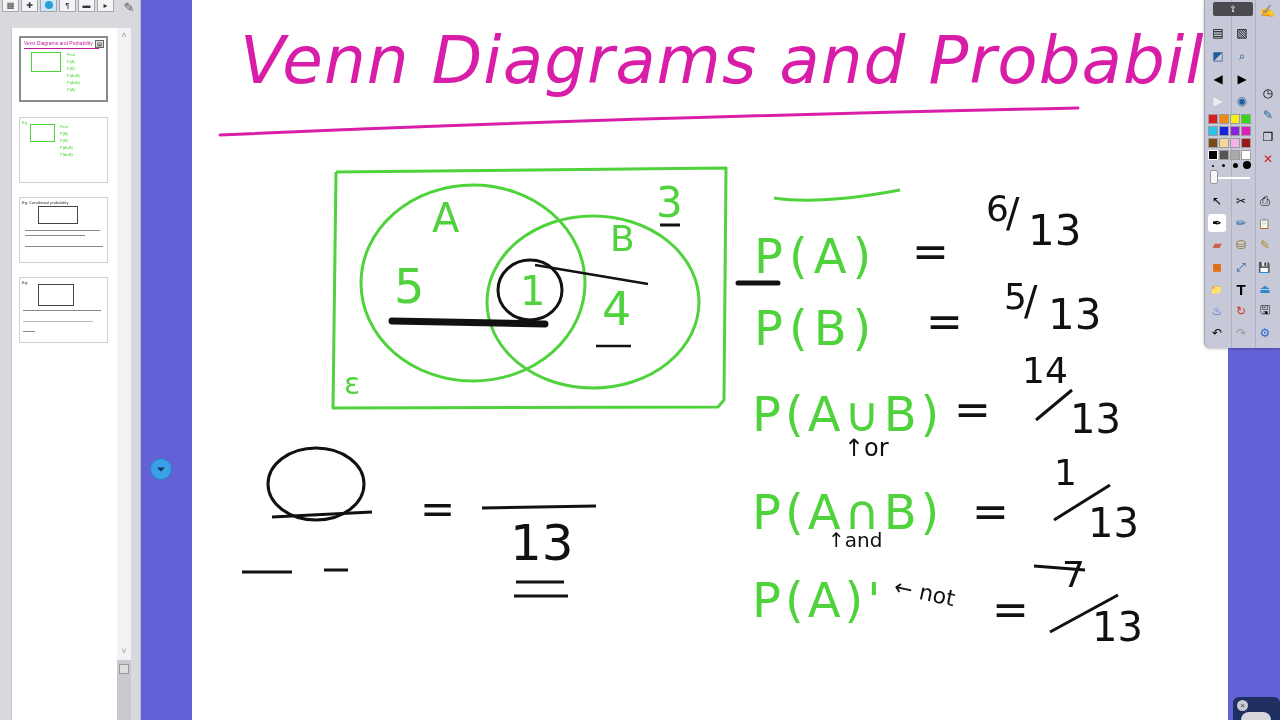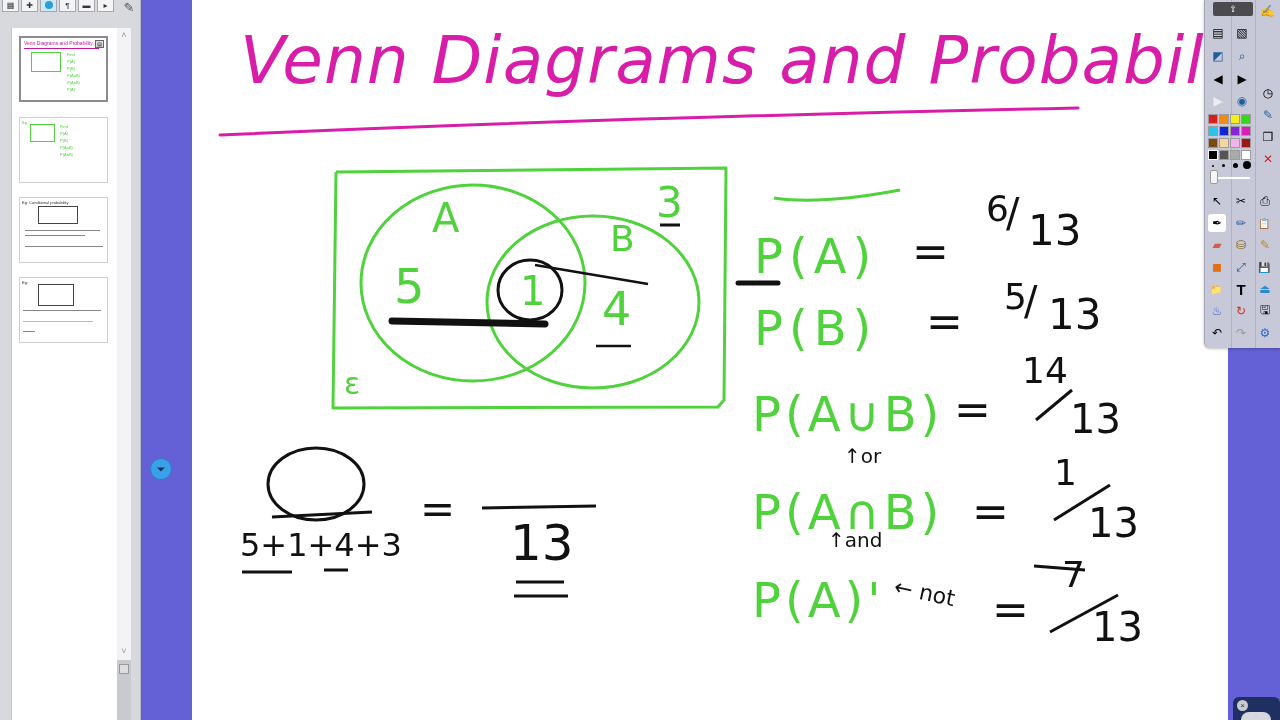--- a/index.html
+++ b/index.html
@@ -177,38 +177,37 @@
     <div class="hand" style="position:absolute; left:814px; top:190px; font-size:40px; color:#111;">/</div>
     <div class="hand" style="position:absolute; left:836px; top:206px; font-size:42px; color:#111;">13</div>
 
     <div class="hand" style="position:absolute; left:562px; top:300px; font-size:48px; color:#4fd23c; letter-spacing:6px;">P(B)</div>
     <div class="hand" style="position:absolute; left:734px; top:296px; font-size:44px; color:#111;">=</div>
     <div class="hand" style="position:absolute; left:812px; top:276px; font-size:36px; color:#111;">5</div>
     <div class="hand" style="position:absolute; left:832px; top:278px; font-size:40px; color:#111;">/</div>
     <div class="hand" style="position:absolute; left:856px; top:290px; font-size:42px; color:#111;">13</div>
 
     <div class="hand" style="position:absolute; left:560px; top:386px; font-size:48px; color:#4fd23c; letter-spacing:4px;">P(A∪B)</div>
-    <div class="hand" style="position:absolute; left:652px; top:434px; font-size:20px; color:#111;margin-top:10px;">↑or</div>
+    <div class="hand" style="position:absolute; left:652px; top:434px; font-size:24px; color:#111;">↑or</div>
     <div class="hand" style="position:absolute; left:762px; top:384px; font-size:44px; color:#111;">=</div>
     <div class="hand" style="position:absolute; left:830px; top:350px; font-size:36px; color:#111;">14</div>
     <div class="hand" style="position:absolute; left:878px; top:396px; font-size:40px; color:#111;">13</div>
 
     <div class="hand" style="position:absolute; left:560px; top:484px; font-size:48px; color:#4fd23c; letter-spacing:4px;">P(A∩B)</div>
     <div class="hand" style="position:absolute; left:636px; top:528px; font-size:20px; color:#111;">↑and</div>
     <div class="hand" style="position:absolute; left:780px; top:486px; font-size:44px; color:#111;">=</div>
     <div class="hand" style="position:absolute; left:862px; top:452px; font-size:36px; color:#111;">1</div>
     <div class="hand" style="position:absolute; left:896px; top:500px; font-size:40px; color:#111;">13</div>
 
     <div class="hand" style="position:absolute; left:560px; top:572px; font-size:48px; color:#4fd23c; letter-spacing:4px;">P(A)'</div>
     <div class="hand" style="position:absolute; left:702px; top:580px; font-size:22px; color:#111; transform:rotate(12deg);">← not</div>
     <div class="hand" style="position:absolute; left:800px; top:584px; font-size:44px; color:#111;">=</div>
     <div class="hand" style="position:absolute; left:870px; top:554px; font-size:36px; color:#111;">7</div>
     <div class="hand" style="position:absolute; left:900px; top:604px; font-size:40px; color:#111;">13</div>
 
-    <div class="hand" style="position:absolute; left:48px; top:526px; font-size:32px; color:#111; white-space:nowrap;">5+1+4+3</div>
     <div class="hand" style="position:absolute; left:228px; top:484px; font-size:42px; color:#111;">=</div>
     <div class="hand" style="position:absolute; left:318px; top:514px; font-size:50px; color:#111;">13</div>
   </div>
 
   <div class="purple-right"></div>
 
   <div class="rtool">
     <div class="col-sep" style="left:26px;"></div>
     <div class="col-sep" style="left:50px;"></div>
     <div class="rt-top">⇪</div>

